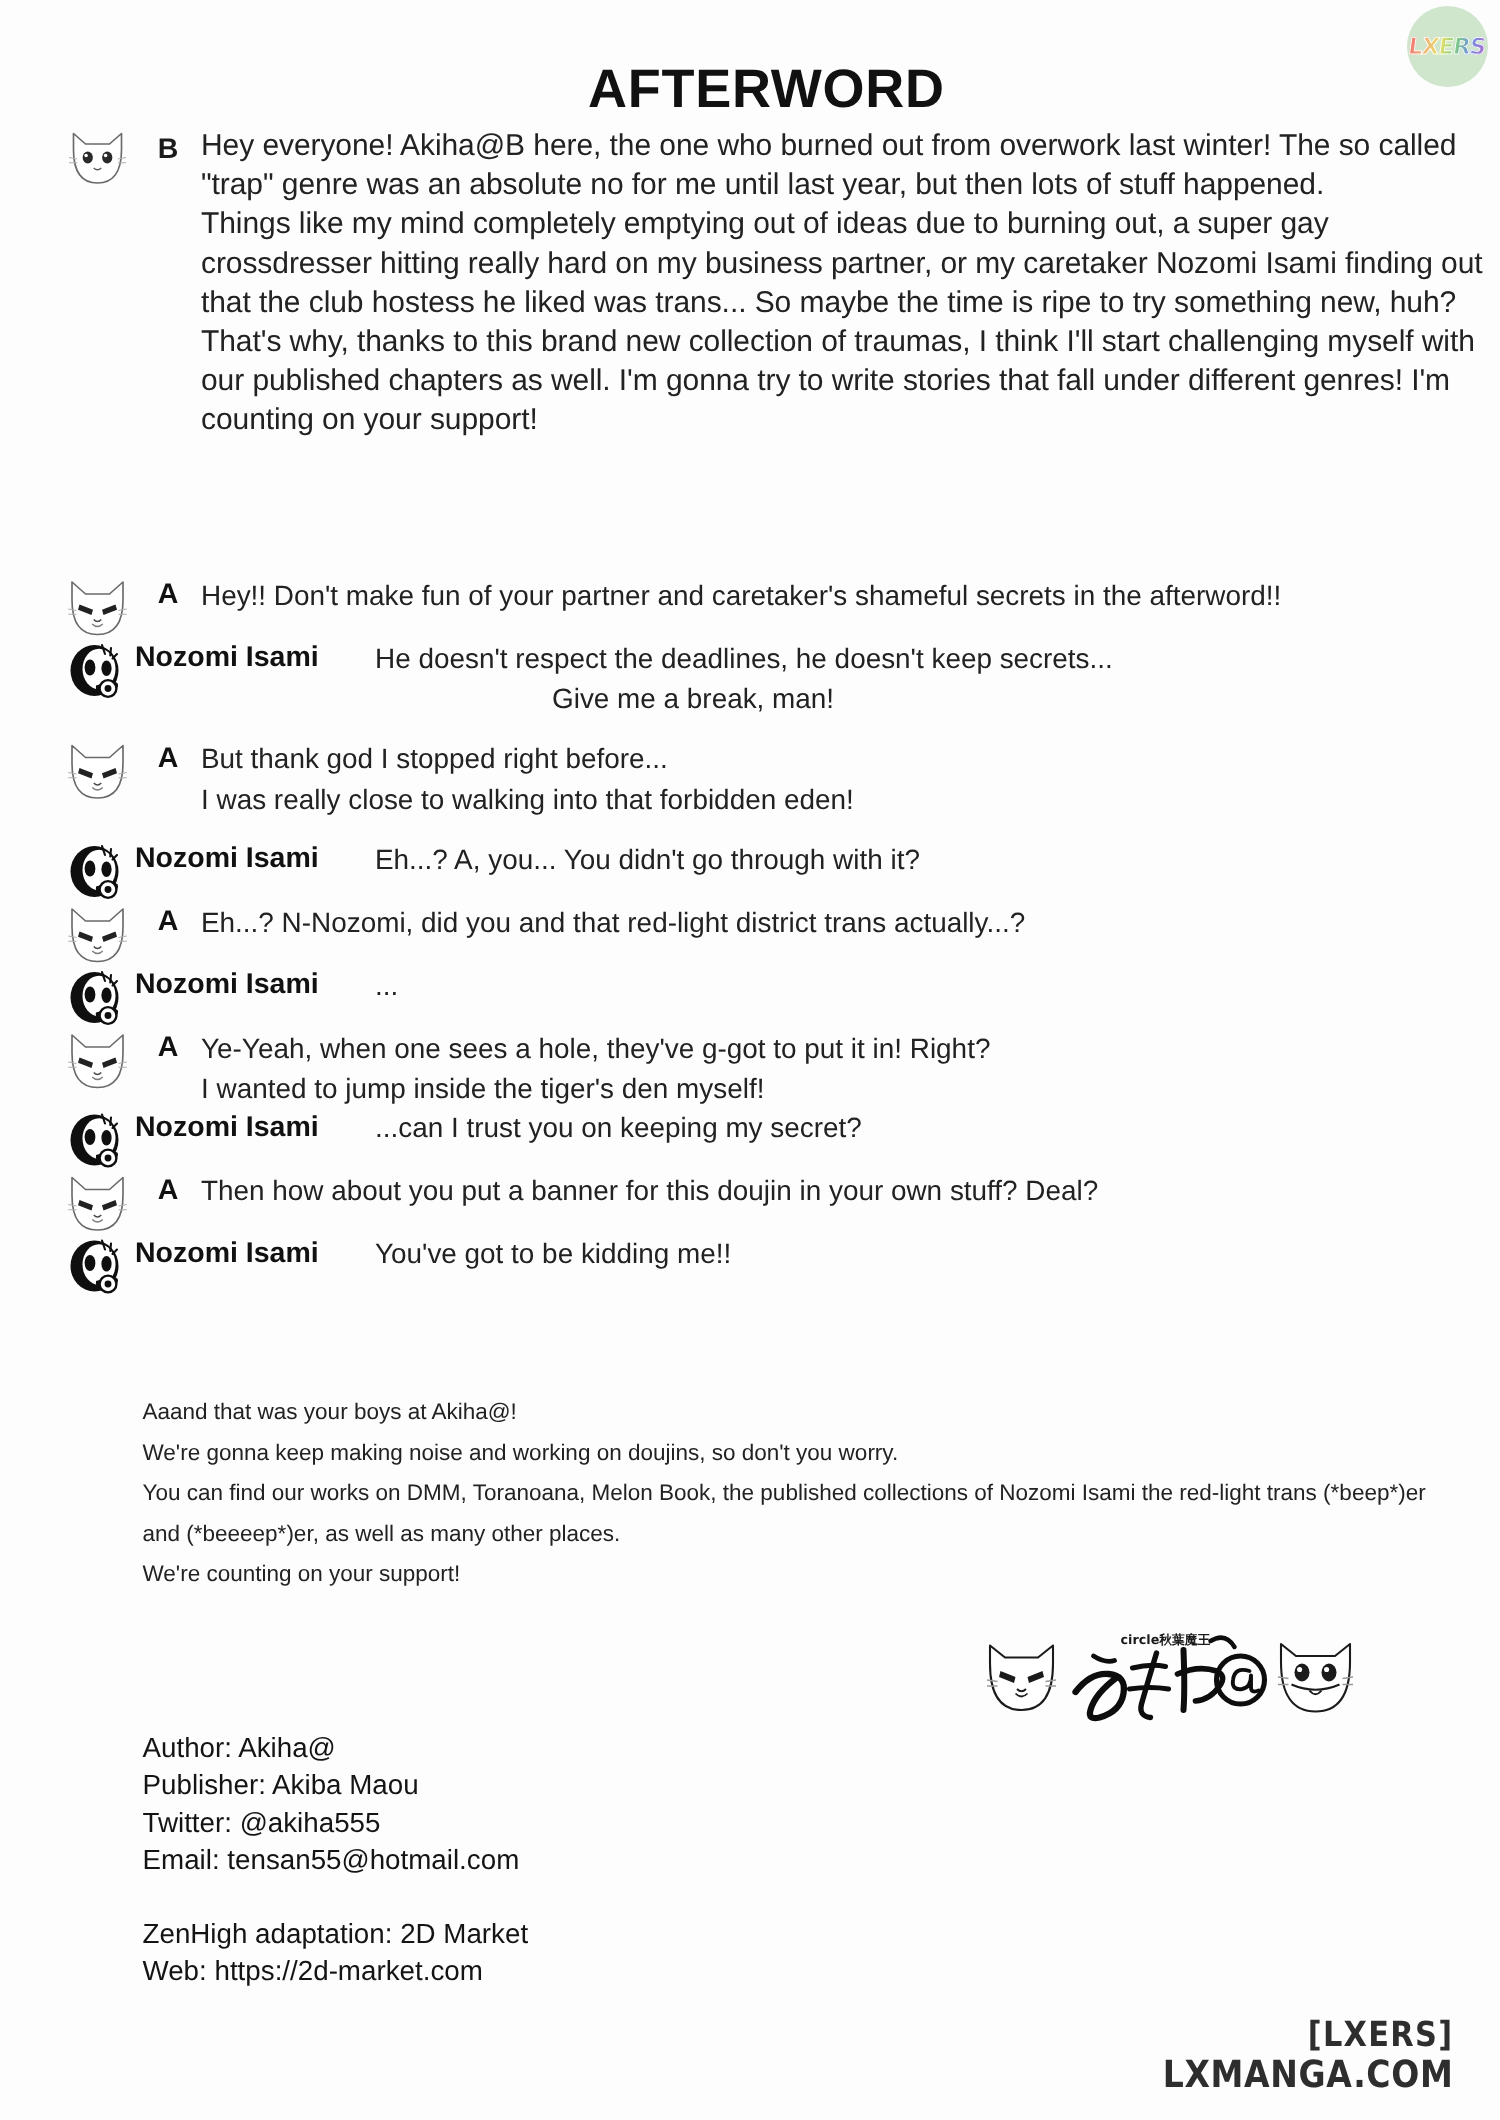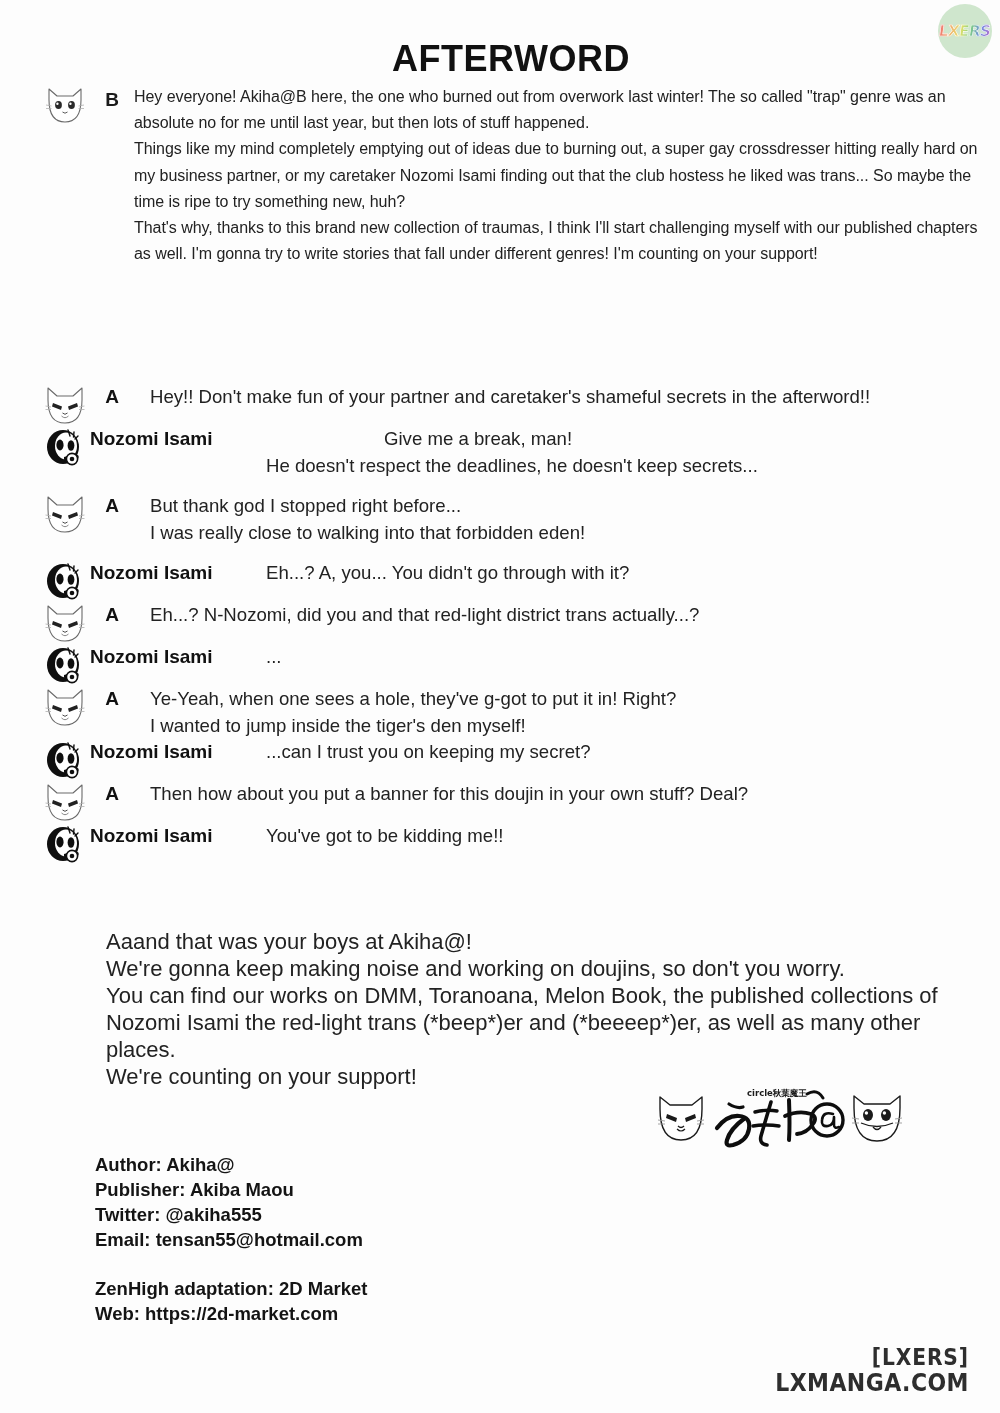--- a/index.html
+++ b/index.html
@@ -76,21 +76,21 @@
   .intro-tag {
     flex: 0 0 44px;
     font-size: 19px;
     font-weight: bold;
     text-align: center;
     line-height: 26px;
     padding-top: 3px;
   }
   .intro-text {
     flex: 1 1 auto;
-    font-size: 16px;
+    font-size: 20px;
     line-height: 26.2px;
     letter-spacing: -0.05px;
     color: #222222;
   }
 
   
   .dialogue {
     position: absolute;
     top: 384px;
     left: 44px;
@@ -117,55 +117,53 @@
   .d-name.tag-a {
     width: 44px;
     text-align: center;
   }
   .d-name.tag-long { width: 160px; }
   .d-lines {
     flex: 1 1 auto;
     font-size: 18.6px;
     line-height: 26.5px;
     color: #222222;
-    margin-left: 16px;
   }
   .d-lines .ln { display: block; white-space: pre; }
   .d-lines .ln.indent { padding-left: 118px; }
 
   
   .outro {
     position: absolute;
     top: 928px;
     left: 95px;
     width: 880px;
-    font-size: 22px;
+    font-size: 15px;
     line-height: 27px;
     color: #222222;
-    margin-left: 11px;
   }
 
   
   .signature {
     position: absolute;
     top: 1082px;
     left: 655px;
     width: 265px;
     height: 78px;
   }
 
   
   .credits {
     position: absolute;
     top: 1152px;
     left: 95px;
     width: 600px;
     font-size: 18.5px;
     line-height: 25px;
-    font-weight: bold;
+    font-weight: normal;
     color: #141414;
   }
   .credits .blk { margin-bottom: 0; }
   .credits .spacer { height: 24px; }
 
   
   .watermark {
     position: absolute;
     bottom: 16px;
     right: 18px;
@@ -244,22 +242,22 @@
     <ellipse cx="16" cy="17" rx="3.6" ry="5.4" fill="#0f0f0f"></ellipse>
     <ellipse cx="27" cy="17.5" rx="3.4" ry="5.2" fill="#0f0f0f"></ellipse>
     <path d="M20 29 q18 -6 14 2 q-2 7 -9 5 q-6 -2 -5 -7 Z" fill="#0f0f0f"></path>
     <circle cx="28" cy="31" r="5.6" fill="#ffffff" stroke="#0f0f0f" stroke-width="1.6"></circle>
     <circle cx="28" cy="31" r="2.3" fill="#0f0f0f"></circle>
     <path d="M24 2 L26 8 M30 4 L29.5 9 M34 8 L31 11" stroke="#0f0f0f" stroke-width="1.4" fill="none" stroke-linecap="round"></path>
   </svg>
         </div>
         <div class="d-name tag-long">Nozomi Isami</div>
         <div class="d-lines">
+          <span class="ln">He doesn't respect the deadlines, he doesn't keep secrets...</span>
           <span class="ln indent">Give me a break, man!</span>
-          <span class="ln">He doesn't respect the deadlines, he doesn't keep secrets...</span>
         </div>
       </div>
       <div class="d-row" style="margin-top: 14px;">
         <div class="d-icon">
           <svg class="icon-svg" width="42" height="40" viewBox="0 0 42 40">
     <path d="M4 14 L4 2 L13 10 L29 10 L38 2 L38 14 C38 30 32 37 21 37 C10 37 4 30 4 14 Z" fill="#ffffff" stroke="#6a6a6a" stroke-width="1.1" stroke-linejoin="round"></path>
     <path d="M9 17 L18 20.5 L17 24 L8 20.5 Z" fill="#222222"></path>
     <path d="M33 17 L24 20.5 L25 24 L34 20.5 Z" fill="#222222"></path>
     <path d="M18.5 27 q2.5 2.6 5 0" fill="none" stroke="#4a4a4a" stroke-width="1"></path>
     <path d="M17.5 30 q3.5 3.4 7 0" fill="none" stroke="#7a7a7a" stroke-width="0.9"></path>

